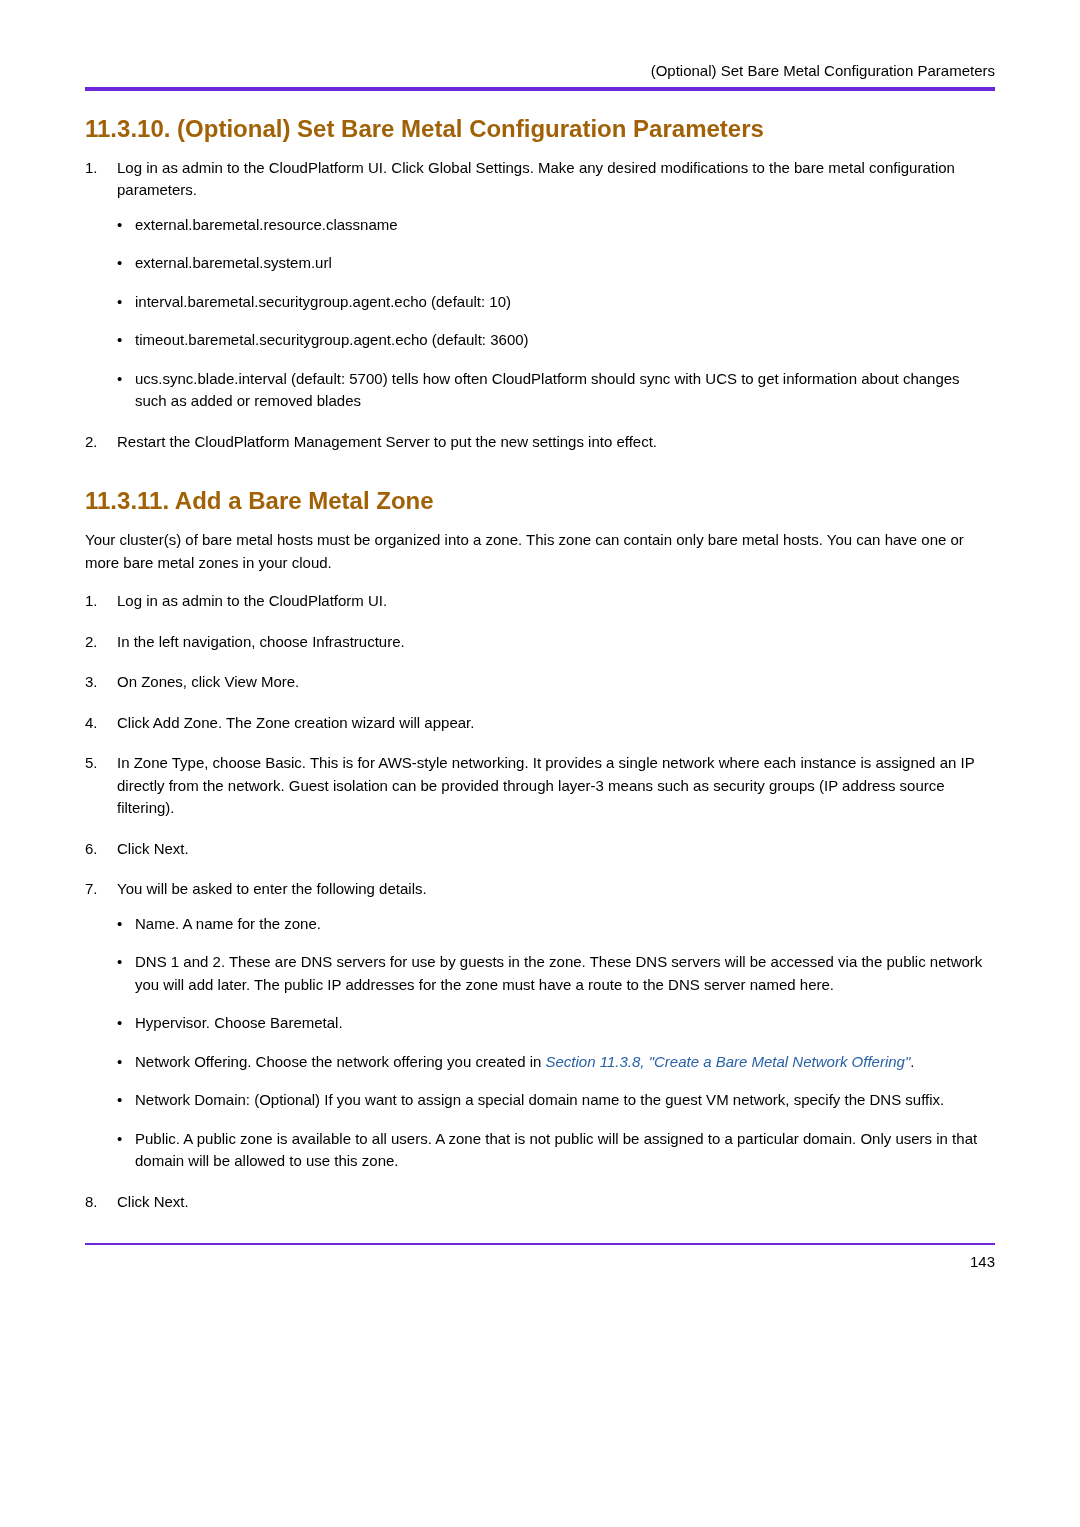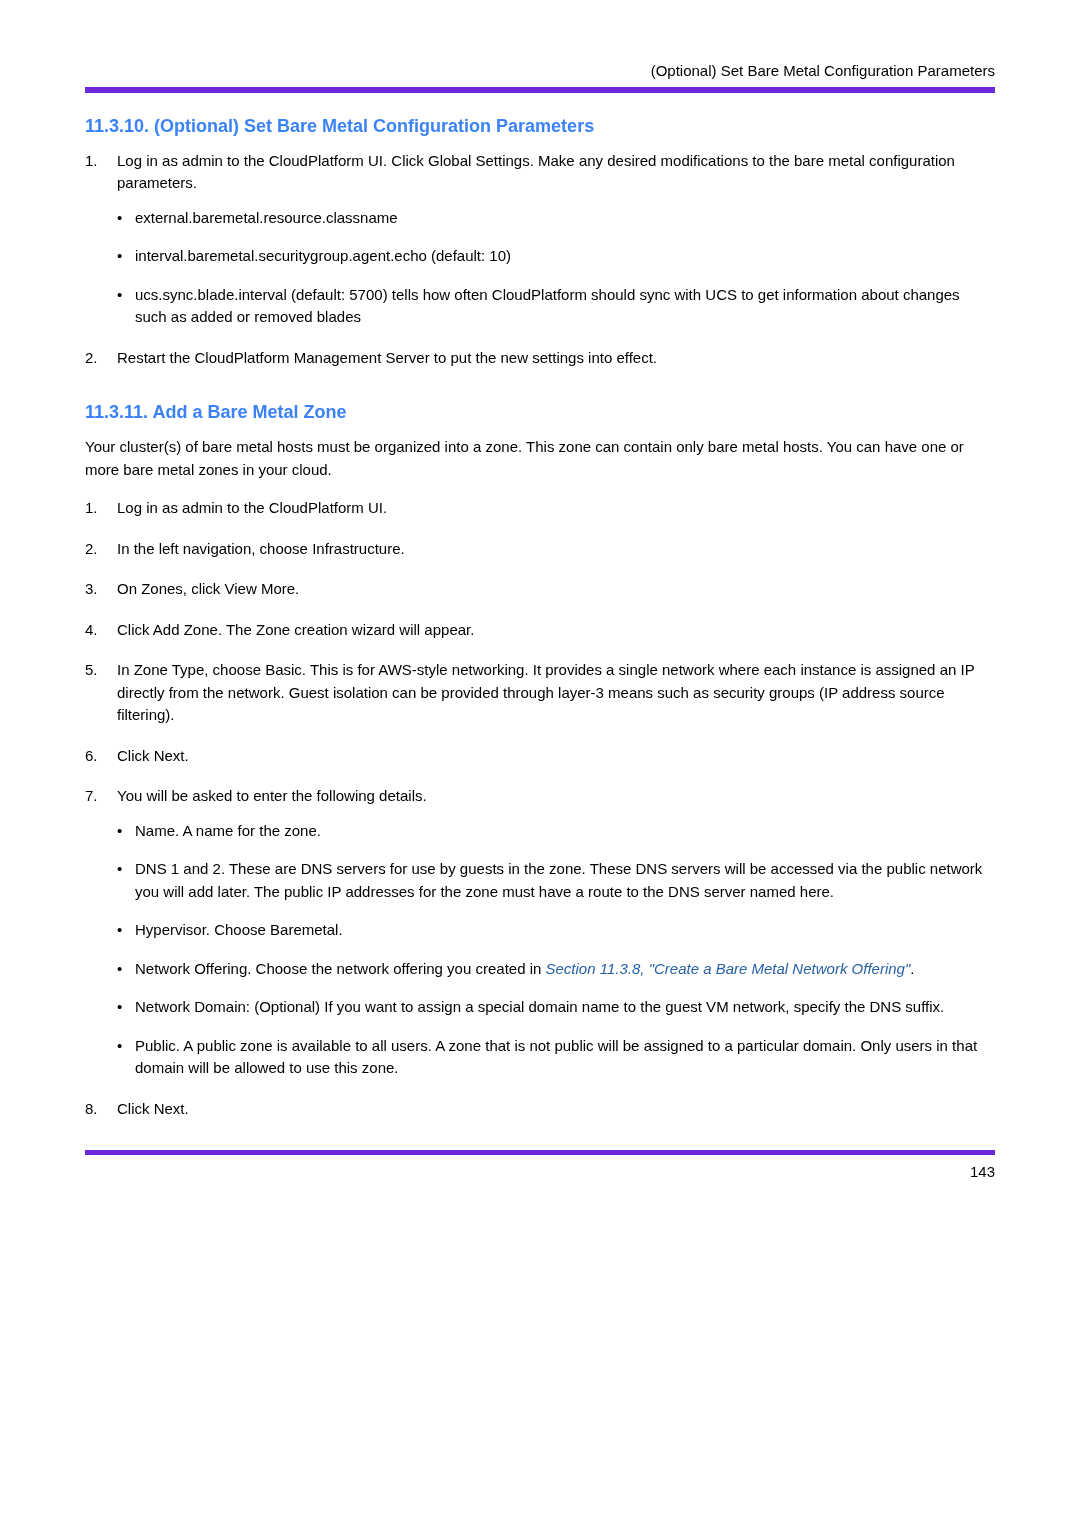--- a/index.html
+++ b/index.html
@@ -10,33 +10,33 @@
     body {
       font-family: "Liberation Sans", Arial, sans-serif;
       font-size: 15px;
       line-height: 1.5;
       color: #000;
       background: #fff;
       width: 1080px;
       padding: 60px 85px 50px 85px;
     }
     .header-line {
-      border-bottom: 6px solid #6d28d9;
+      border-bottom: 4px solid #6d28d9;
       padding-bottom: 4px;
       margin-bottom: 20px;
     }
     .header-text {
       text-align: right;
       font-size: 15px;
       color: #000;
     }
     h2 {
-      font-size: 18px;
+      font-size: 24px;
       font-weight: bold;
-      color: #3b82f6;
+      color: #a16207;
       margin-top: 8px;
       margin-bottom: 10px;
     }
     h2.second {
       margin-top: 30px;
     }
     ol.main-list {
       list-style: none;
       counter-reset: mainitem;
       padding-left: 0;
@@ -71,42 +71,44 @@
       top: 0;
     }
     .intro-text {
       margin-bottom: 16px;
     }
     .link-text {
       color: #2961a7;
       font-style: italic;
     }
     .footer {
-      border-top: 5px solid #6d28d9;
+      border-top: 2px solid #6d28d9;
       margin-top: 30px;
       padding-top: 6px;
       text-align: right;
       font-size: 15px;
     }
   </style>
 </head>
 <body>
 
 <div class="header-line">
   <div class="header-text">(Optional) Set Bare Metal Configuration Parameters</div>
 </div>
 
 <h2>11.3.10. (Optional) Set Bare Metal Configuration Parameters</h2>
 
 <ol class="main-list">
   <li>
     <span>Log in as admin to the CloudPlatform UI. Click Global Settings. Make any desired modifications to the bare metal configuration parameters.</span>
     <ul class="sub-list">
       <li>external.baremetal.resource.classname</li>
+      <li>external.baremetal.system.url</li>
       <li>interval.baremetal.securitygroup.agent.echo (default: 10)</li>
+      <li>timeout.baremetal.securitygroup.agent.echo (default: 3600)</li>
       <li>ucs.sync.blade.interval (default: 5700) tells how often CloudPlatform should sync with UCS to get information about changes such as added or removed blades</li>
     </ul>
   </li>
   <li>
     <span>Restart the CloudPlatform Management Server to put the new settings into effect.</span>
   </li>
 </ol>
 
 <h2 class="second">11.3.11. Add a Bare Metal Zone</h2>
 

